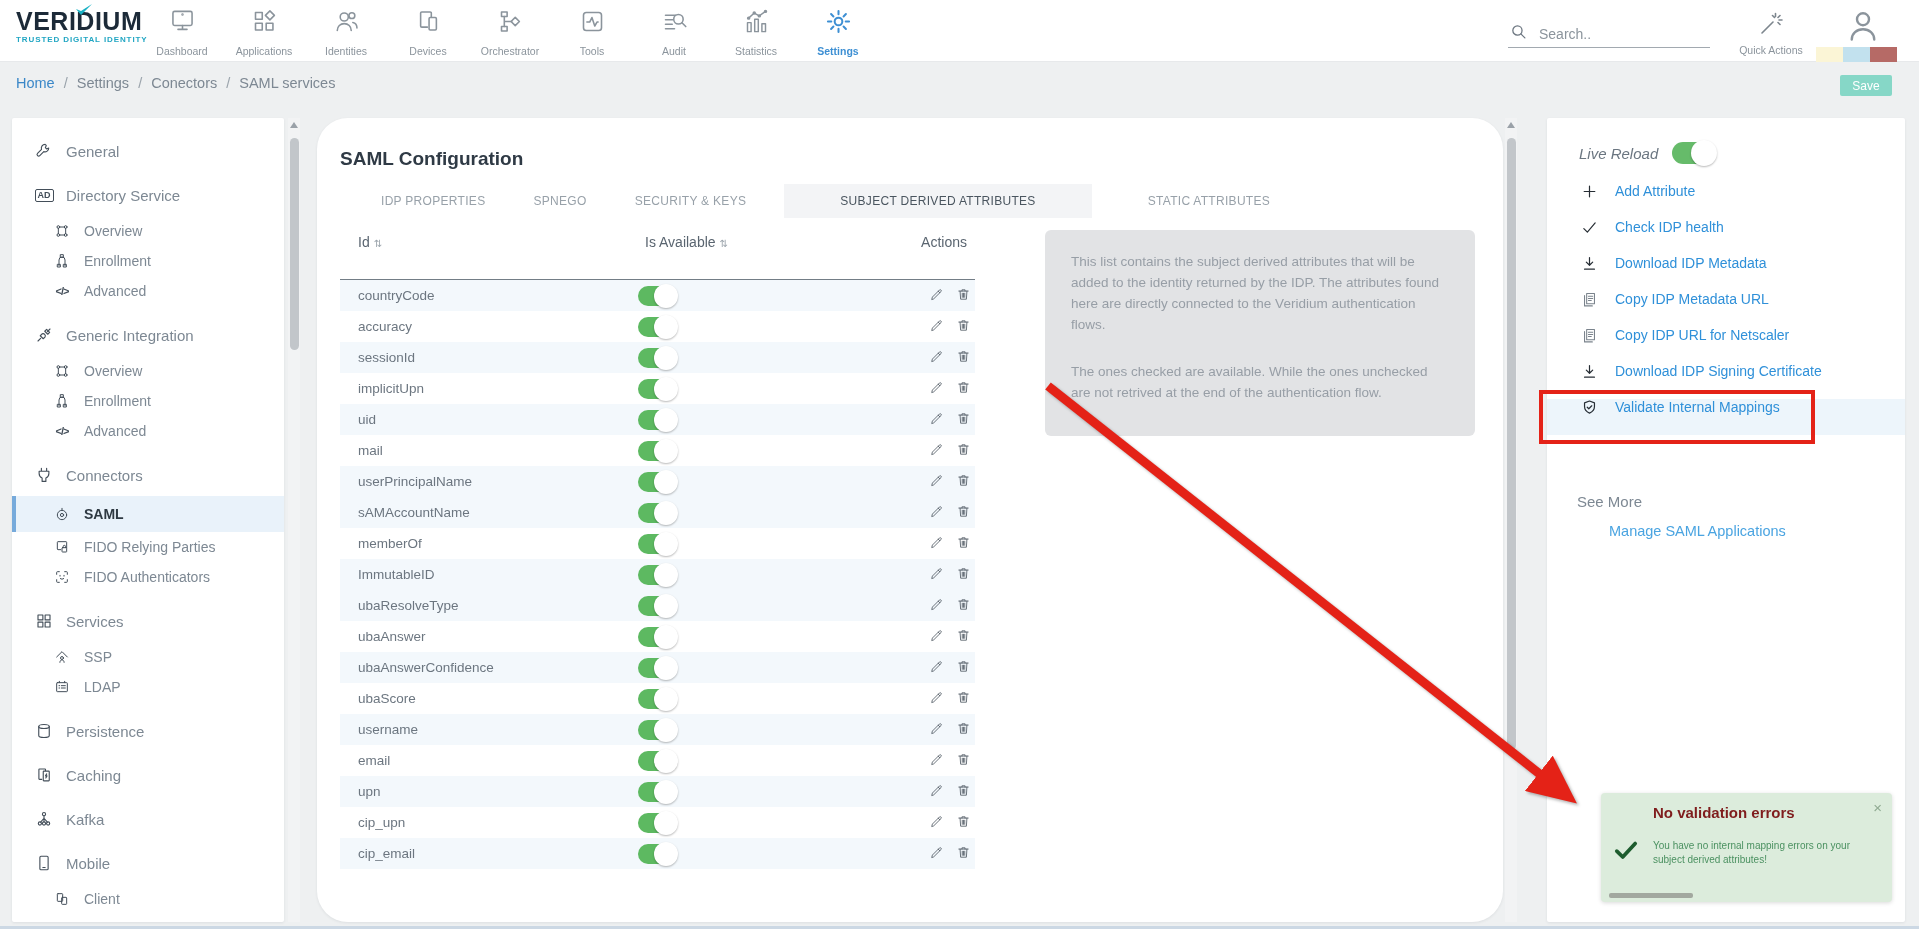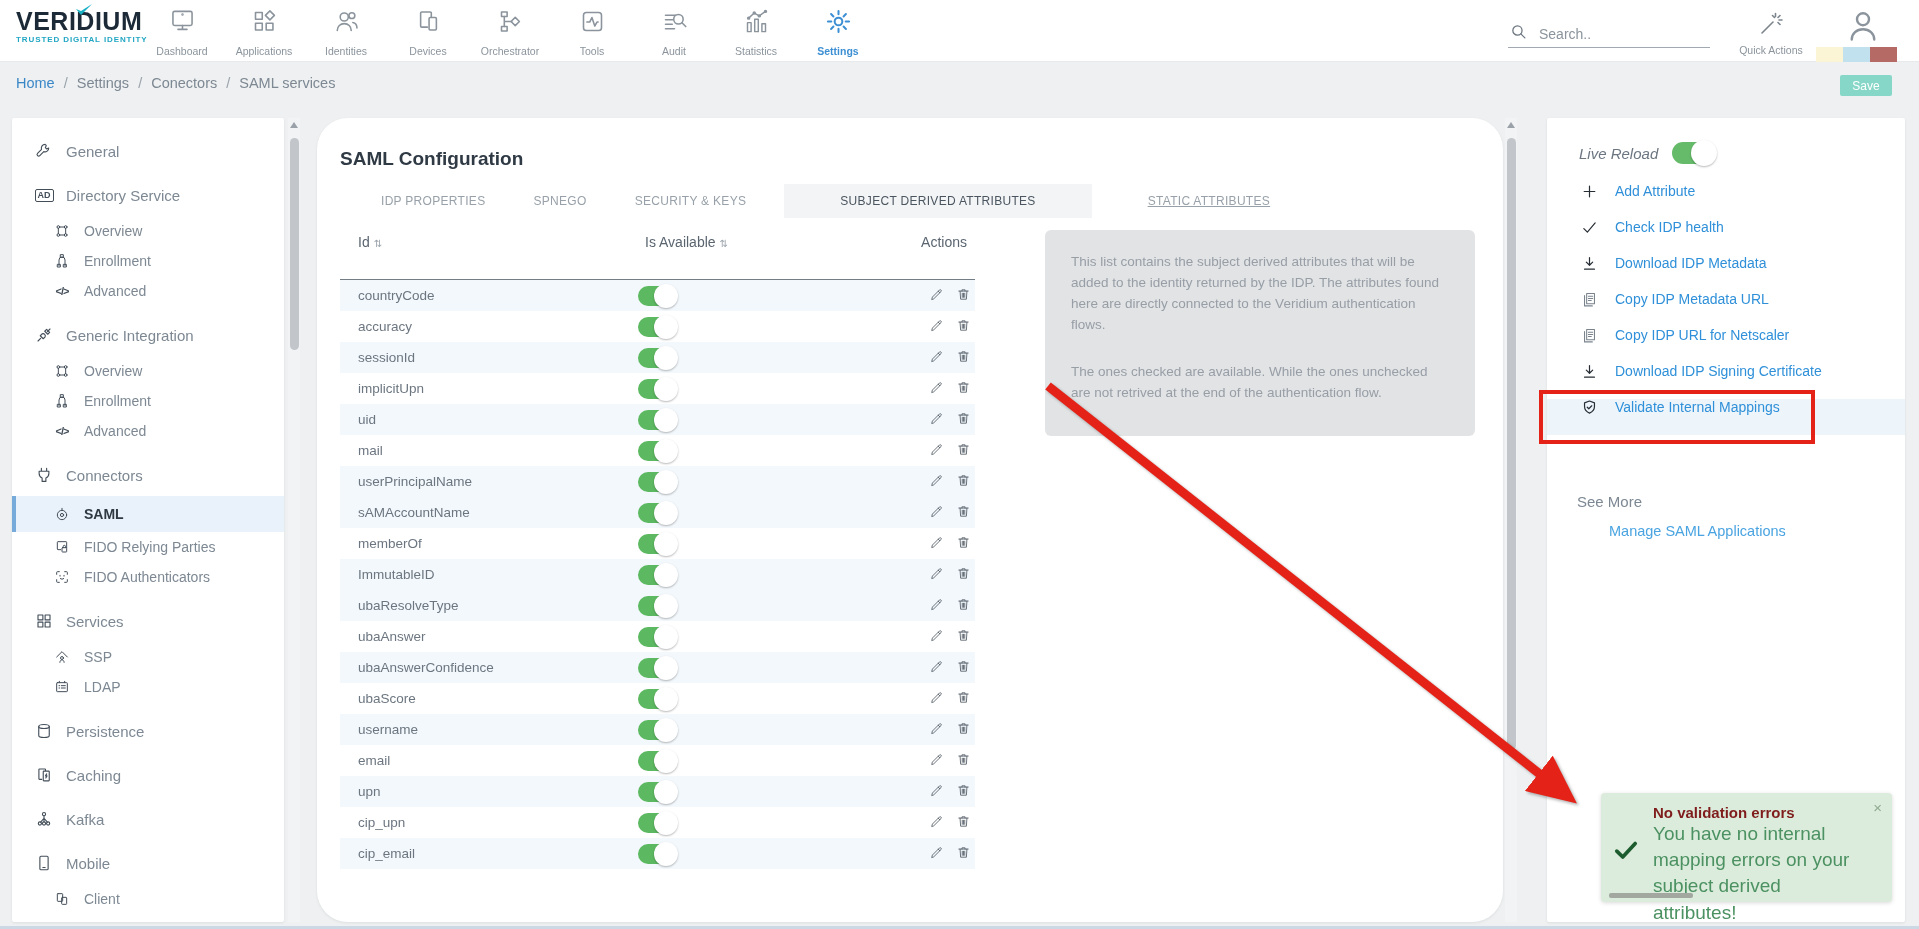--- a/index.html
+++ b/index.html
@@ -64,21 +64,21 @@
   .sb-track .thumb { top:20px; height:212px; }
   .main-track { left:1505px; top:118px; height:804px; }
   .main-track .thumb { top:20px; height:612px; }
 
   
   .main-panel { left:317px; top:118px; width:1186px; height:804px; overflow:hidden;border-radius:31px; }
   .page-title { font-size:19px; font-weight:bold; color:#2f3a45; position:absolute; left:23px; top:30px; }
   .tabs { position:absolute; left:40px; top:66px; height:34px; display:flex; align-items:center; }
   .tab { font-size:12px; letter-spacing:.3px; color:#98a1a9; padding:0 24px; height:34px; display:flex; align-items:center; cursor:pointer; white-space:nowrap; }
   .tab.active { background:#f3f4f6; color:#4a555f; padding:0 56px; margin:0 14px; }
-  .tab.last { margin-left:18px;text-decoration:underline; }
+  .tab.last { margin-left:18px; }
 
   .attr-table { position:absolute; left:23px; top:108px; width:635px; }
   .t-head { position:relative; height:54px; font-size:14px; color:#5a6570; }
   .th-id { position:absolute; left:18px; top:8px; }
   .th-av { position:absolute; left:305px; top:8px; }
   .th-ac { position:absolute; right:8px; top:8px; }
   .sort-ch { font-size:10px; color:#9aa3ab; margin-left:4px; }
   .t-head .rule { position:absolute; left:0; bottom:0; width:100%; height:1px; background:#737d86; }
   .t-row { height:31px; display:flex; align-items:center; position:relative; font-size:13.5px; color:#6c7680; }
   .t-row.alt { background:#f3f8fc; }
@@ -110,21 +110,21 @@
 
   
   .red-box { position:absolute; left:1539px; top:390px; width:276px; height:54px; border:4px solid #e42217; z-index:40; pointer-events:none; }
   .annotation-arrow { position:absolute; left:0; top:0; z-index:45; pointer-events:none; filter:drop-shadow(2px 2px 1.5px rgba(0,0,0,.3)); }
 
   
   .toast { position:absolute; left:1601px; top:793px; width:291px; height:109px; background:#dcecdc; border-radius:4px; z-index:60; box-shadow:0 1px 4px rgba(0,0,0,.15); }
   .toast-check { position:absolute; left:12px; top:44px; width:26px; height:26px; color:#1d5c2e; }
   .toast-body { position:absolute; left:52px; top:11px; width:212px; }
   .toast-title { font-size:15px; font-weight:bold; color:#7f1d1d; }
-  .toast-msg { font-size:19px; color:#4b9161; line-height:1.38; margin-top:0; }
+  .toast-msg { font-size:10px; color:#4b9161; line-height:1.38; margin-top:18px; }
   .toast-close { position:absolute; right:10px; top:6px; font-size:15px; color:#90ab92; cursor:pointer; background:none; border:none; font-family:"Liberation Sans",sans-serif; }
   .toast-progress { position:absolute; left:8px; bottom:4px; width:84px; height:5px; background:#a2a89f; border-radius:2px; }
 
   .bottom-edge { position:absolute; left:0; bottom:0; width:1919px; height:3px; background:#ccd8e4; }
 </style>
 </head>
 <body>
 
 <header class="header">
   <div class="logo">

